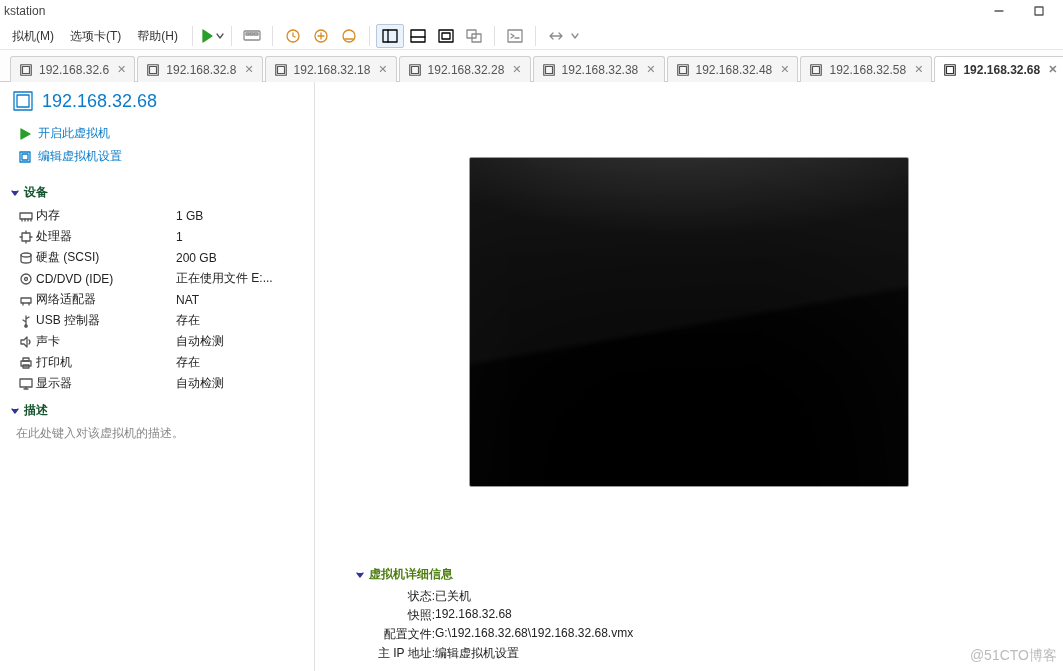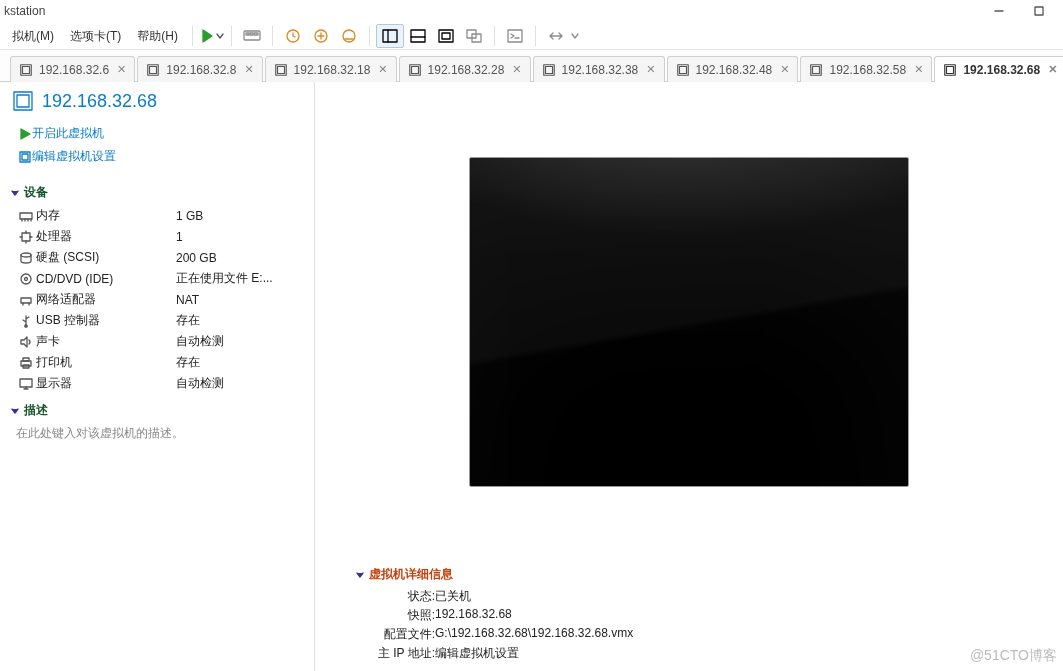--- a/index.html
+++ b/index.html
@@ -25,42 +25,42 @@
 .tab .x { color: #888; font-size: 11px; margin-left: 2px; }
 
 .content { display: flex; height: calc(671px - 22px - 28px - 32px); }
 
 .sidepanel { width: 315px; padding: 6px 10px 10px 10px; border-right: 1px solid #e0e0e0; overflow: hidden; }
 .vm-title { display: flex; align-items: center; gap: 8px; padding: 2px 4px 6px 2px; }
 .vm-title h1 { font-size: 18px; font-weight: normal; color: #0a7cc9; }
 .vm-title svg { width: 22px; height: 22px; }
 
 .actions { padding: 4px 0 8px 8px; }
-.action-row { display: flex; align-items: center; gap: 0; padding: 3px 0; color: #0a7cc9; }
+.action-row { display: flex; align-items: center; gap: 6px; padding: 3px 0; color: #0a7cc9; }
 .action-row svg { width: 14px; height: 14px; }
 
 .section-head { display: flex; align-items: center; gap: 4px; color: #14532d; font-size: 13px; margin: 8px 0 4px 0; font-weight: bold; }
 .section-head svg { width: 10px; height: 10px; }
 
 .dev-table { width: 100%; }
 .dev-row { display: flex; align-items: center; padding: 2px 0 2px 6px; }
 .dev-icon { width: 20px; display: flex; justify-content: center; color: #555; }
 .dev-icon svg { width: 14px; height: 14px; }
 .dev-label { flex: 0 0 140px; color: #222; }
 .dev-val { flex: 1; color: #222; }
 
 .desc-text { color: #888; padding: 2px 6px; }
 
 .mainview { flex: 1; position: relative; display: flex; flex-direction: column; }
 .screen-wrap { flex: 1; display: flex; align-items: center; justify-content: center; }
 .vm-screen { width: 440px; height: 330px; background: linear-gradient(170deg, #0a0a0a 0%, #0a0a0a 50%, #000 52%, #000 100%); border: 1px solid #999; border-radius: 2px; box-shadow: inset 0 120px 180px -40px rgba(255,255,255,0.06); position: relative; overflow: hidden; }
 .vm-screen::after { content:""; position:absolute; inset:0; background: radial-gradient(ellipse 140% 80% at 50% -20%, rgba(255,255,255,0.18), rgba(255,255,255,0) 55%); }
 
 .details { padding: 4px 10px 8px 40px; }
-.details-head { display:flex; align-items:center; gap:4px; color:#c2410c; font-weight:bold; font-size:13px; margin-bottom:4px; }
+.details-head { display:flex; align-items:center; gap:4px; color:#4d7c0f; font-weight:bold; font-size:13px; margin-bottom:4px; }
 .det-row { display:flex; padding:1px 0; }
 .det-label { width: 80px; text-align: right; font-weight: normal; color:#222; }
 .det-val { color:#222;text-align:right; }
 
 .watermark { position:absolute; right:6px; bottom:6px; color:#bbb; font-size:14px; }
 
 svg { stroke: currentColor; fill: none; stroke-width: 1.3; stroke-linecap: round; stroke-linejoin: round; }
 </style>
 </head>
 <body>

